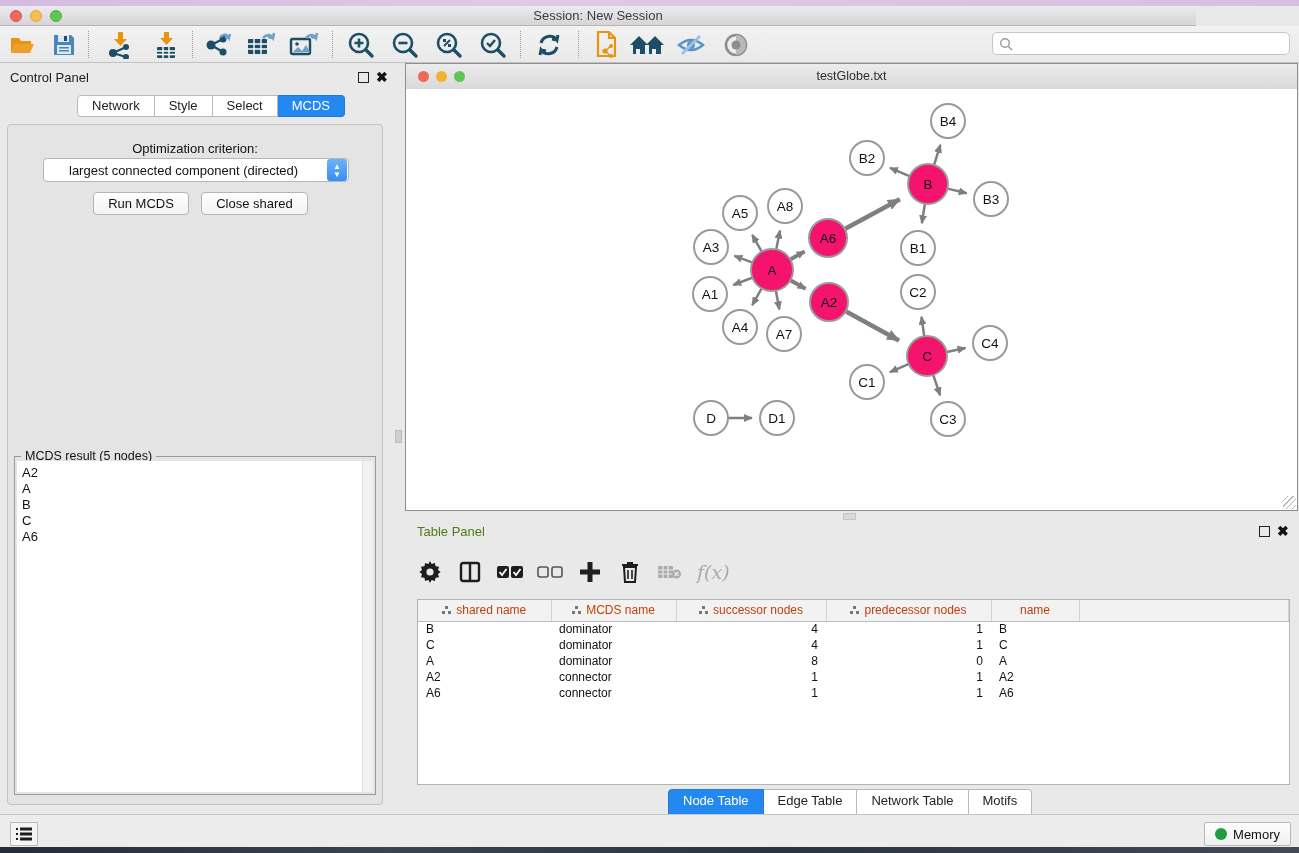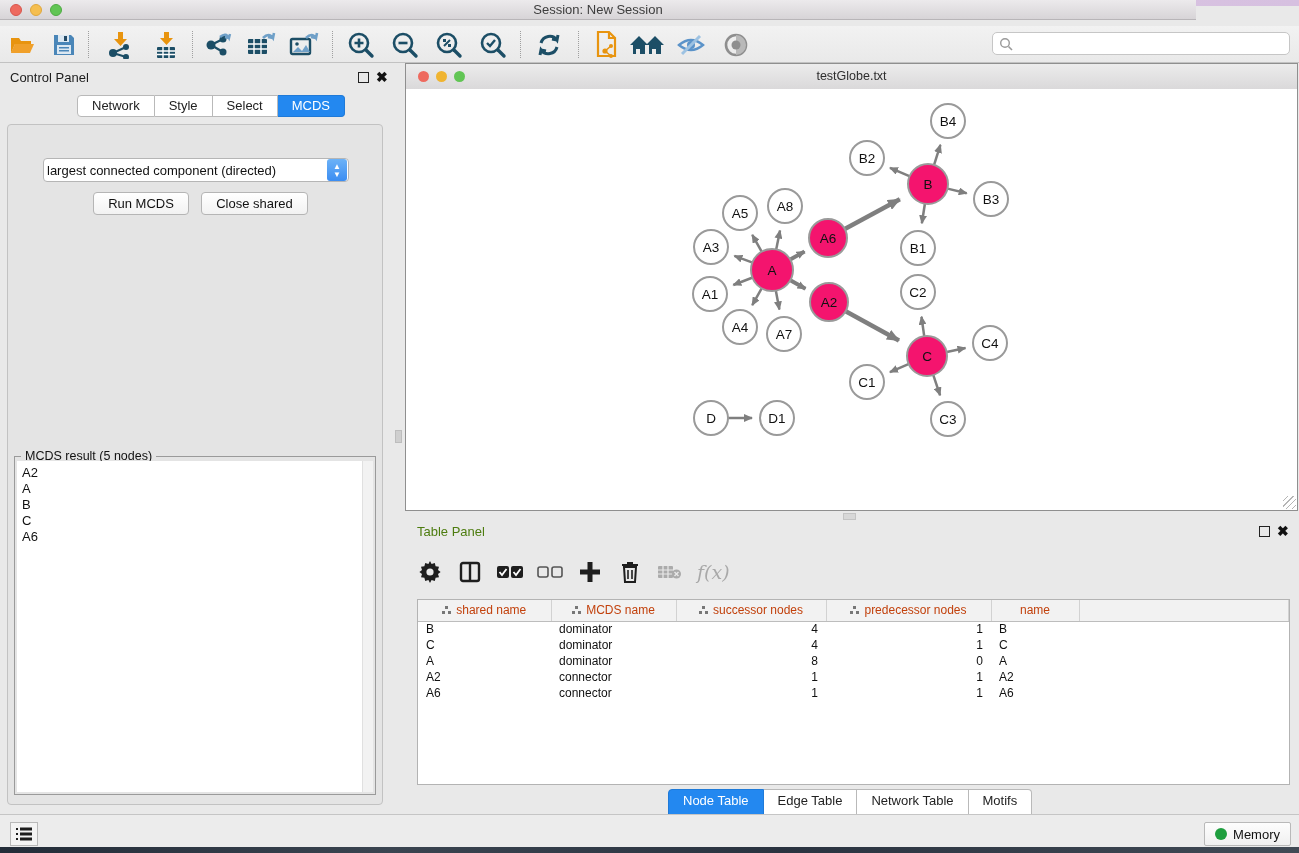--- a/index.html
+++ b/index.html
@@ -5,21 +5,21 @@
   * { margin:0; padding:0; box-sizing:border-box; }
   html,body { width:1299px; height:853px; }
   body { font-family:"Liberation Sans", sans-serif; background:#E9E9E9; position:relative; overflow:hidden; font-size:13px; color:#222; }
   .abs { position:absolute; }
 
   
   .desktop-top { left:0; top:0; width:1299px; height:6px; background:linear-gradient(90deg,#d3bcdf,#e0c9e4 40%,#d6c0e0); }
   .desktop-bottom { left:0; top:847px; width:1299px; height:6px; background:linear-gradient(90deg,#232c38,#3a4450 30%,#2a3340 60%,#414a55); }
 
   
-  .titlebar { left:0; top:0; width:1196px; height:20px; background:linear-gradient(#eceaec,#d7d4d7); border-bottom:1px solid #b8b5b8; }
+  .titlebar { left:0; top:6px; width:1196px; height:20px; background:linear-gradient(#eceaec,#d7d4d7); border-bottom:1px solid #b8b5b8; }
   .title-text { width:100%; text-align:center; line-height:20px; font-size:13px; color:#3d3d3d; }
   .light { border-radius:50%; width:12px; height:12px; top:4px; }
   .light.r { left:10px;  background:#ee6a5f; border:1px solid #d8554c; }
   .light.y { left:30px;  background:#f5be4f; border:1px solid #dfa73c; }
   .light.g { left:50px;  background:#61c554; border:1px solid #4eab43; }
 
   
   .toolbar { left:0; top:26px; width:1299px; height:37px; background:linear-gradient(#f2f2f2,#e9e9e9); border-bottom:1px solid #c2c2c2; }
   .tb-icon { top:3px; width:36px; height:31px; display:flex; align-items:center; justify-content:center; cursor:default; }
   .tb-sep { top:5px; width:0; height:27px; border-left:1px dotted #9f9f9f; }
@@ -31,21 +31,21 @@
   .wm-float { width:11px; height:11px; border:1.5px solid #222; background:transparent; }
   .wm-x { color:#111; font-size:14px; font-weight:bold; line-height:11px; }
   .cp-tabs { left:77px; top:95px; height:22px; display:flex; }
   .seg-tab { padding:0 14px; line-height:20px; font-size:13px; background:#fff; border:1px solid #b9b9b9; border-left:none; color:#222; text-align:center; }
   .seg-tab:first-child { border-left:1px solid #b9b9b9; border-radius:4px 0 0 4px; }
   .seg-tab:last-child { border-radius:0 4px 4px 0; }
   .seg-tab.sel { background:#2388f0; border-color:#1f7ad8; color:#fff; }
   .cp-box { left:7px; top:124px; width:376px; height:681px; background:#e4e4e4; border:1px solid #c2c2c2; border-radius:4px; }
   .crit-label { left:0; top:16px; width:100%; text-align:center; font-size:13px; color:#111; }
   .crit-select { left:35px; top:33px; width:306px; height:24px; background:#fff; border:1px solid #b5b5b5; border-radius:4px; display:flex; align-items:center; }
-  .crit-select .val { flex:1; padding-left:3px; font-size:13px; color:#111; white-space:nowrap; }
+  .crit-select .val { flex:1; padding-left:25px; font-size:13px; color:#111; white-space:nowrap; }
   .spinner { width:20px; height:22px; margin-right:1px; border-radius:3px; background:linear-gradient(#6cb2f7,#3b8df2); display:flex; flex-direction:column; align-items:center; justify-content:center; gap:1px; }
   .spinner span { color:#fff; font-size:8px; line-height:7px; }
   .cp-btn { height:23px; background:linear-gradient(#ffffff,#f2f2f2); border:1px solid #b5b5b5; border-radius:4px; font-size:13px; color:#111; text-align:center; line-height:21px; padding:0 14px; }
   .fieldset { left:6px; top:331px; width:362px; height:339px; border:1px solid #9a9a9a; position:absolute; }
   .fieldset .legend { position:absolute; left:6px; top:-8px; background:#e4e4e4; padding:0 4px; font-size:12.5px; color:#111; }
   .mcds-list { position:absolute; left:2px; top:4px; width:347px; height:331px; background:#fff; font-size:13px; color:#111; padding:4px 0 0 5px; line-height:16px; }
   .mcds-scroll { position:absolute; right:2px; top:4px; width:11px; height:331px; background:#f2f2f2; border-left:1px solid #e0e0e0; }
 
   
   .net-window { left:405px; top:63px; width:893px; height:448px; border:1px solid #8f8f8f; background:#fff; }
@@ -247,20 +247,21 @@
 <div class="abs wm-x" style="left:376px; top:72px;">✖</div>
 
 <div class="abs cp-tabs" id="cp-tabs">
     <div class="seg-tab">Network</div>
     <div class="seg-tab">Style</div>
     <div class="seg-tab">Select</div>
     <div class="seg-tab sel">MCDS</div>
   </div>
 
 <div class="abs cp-box">
+  <div class="abs crit-label">Optimization criterion:</div>
   <div class="abs crit-select">
     <span class="val">largest connected component (directed)</span>
     <span class="spinner">
         <span>▲</span>
         <span>▼</span>
       </span>
   </div>
   <button class="abs cp-btn" style="left:85px; top:67px; width:96px;">Run MCDS</button>
   <button class="abs cp-btn" style="left:193px; top:67px; width:107px;">Close shared</button>
 

